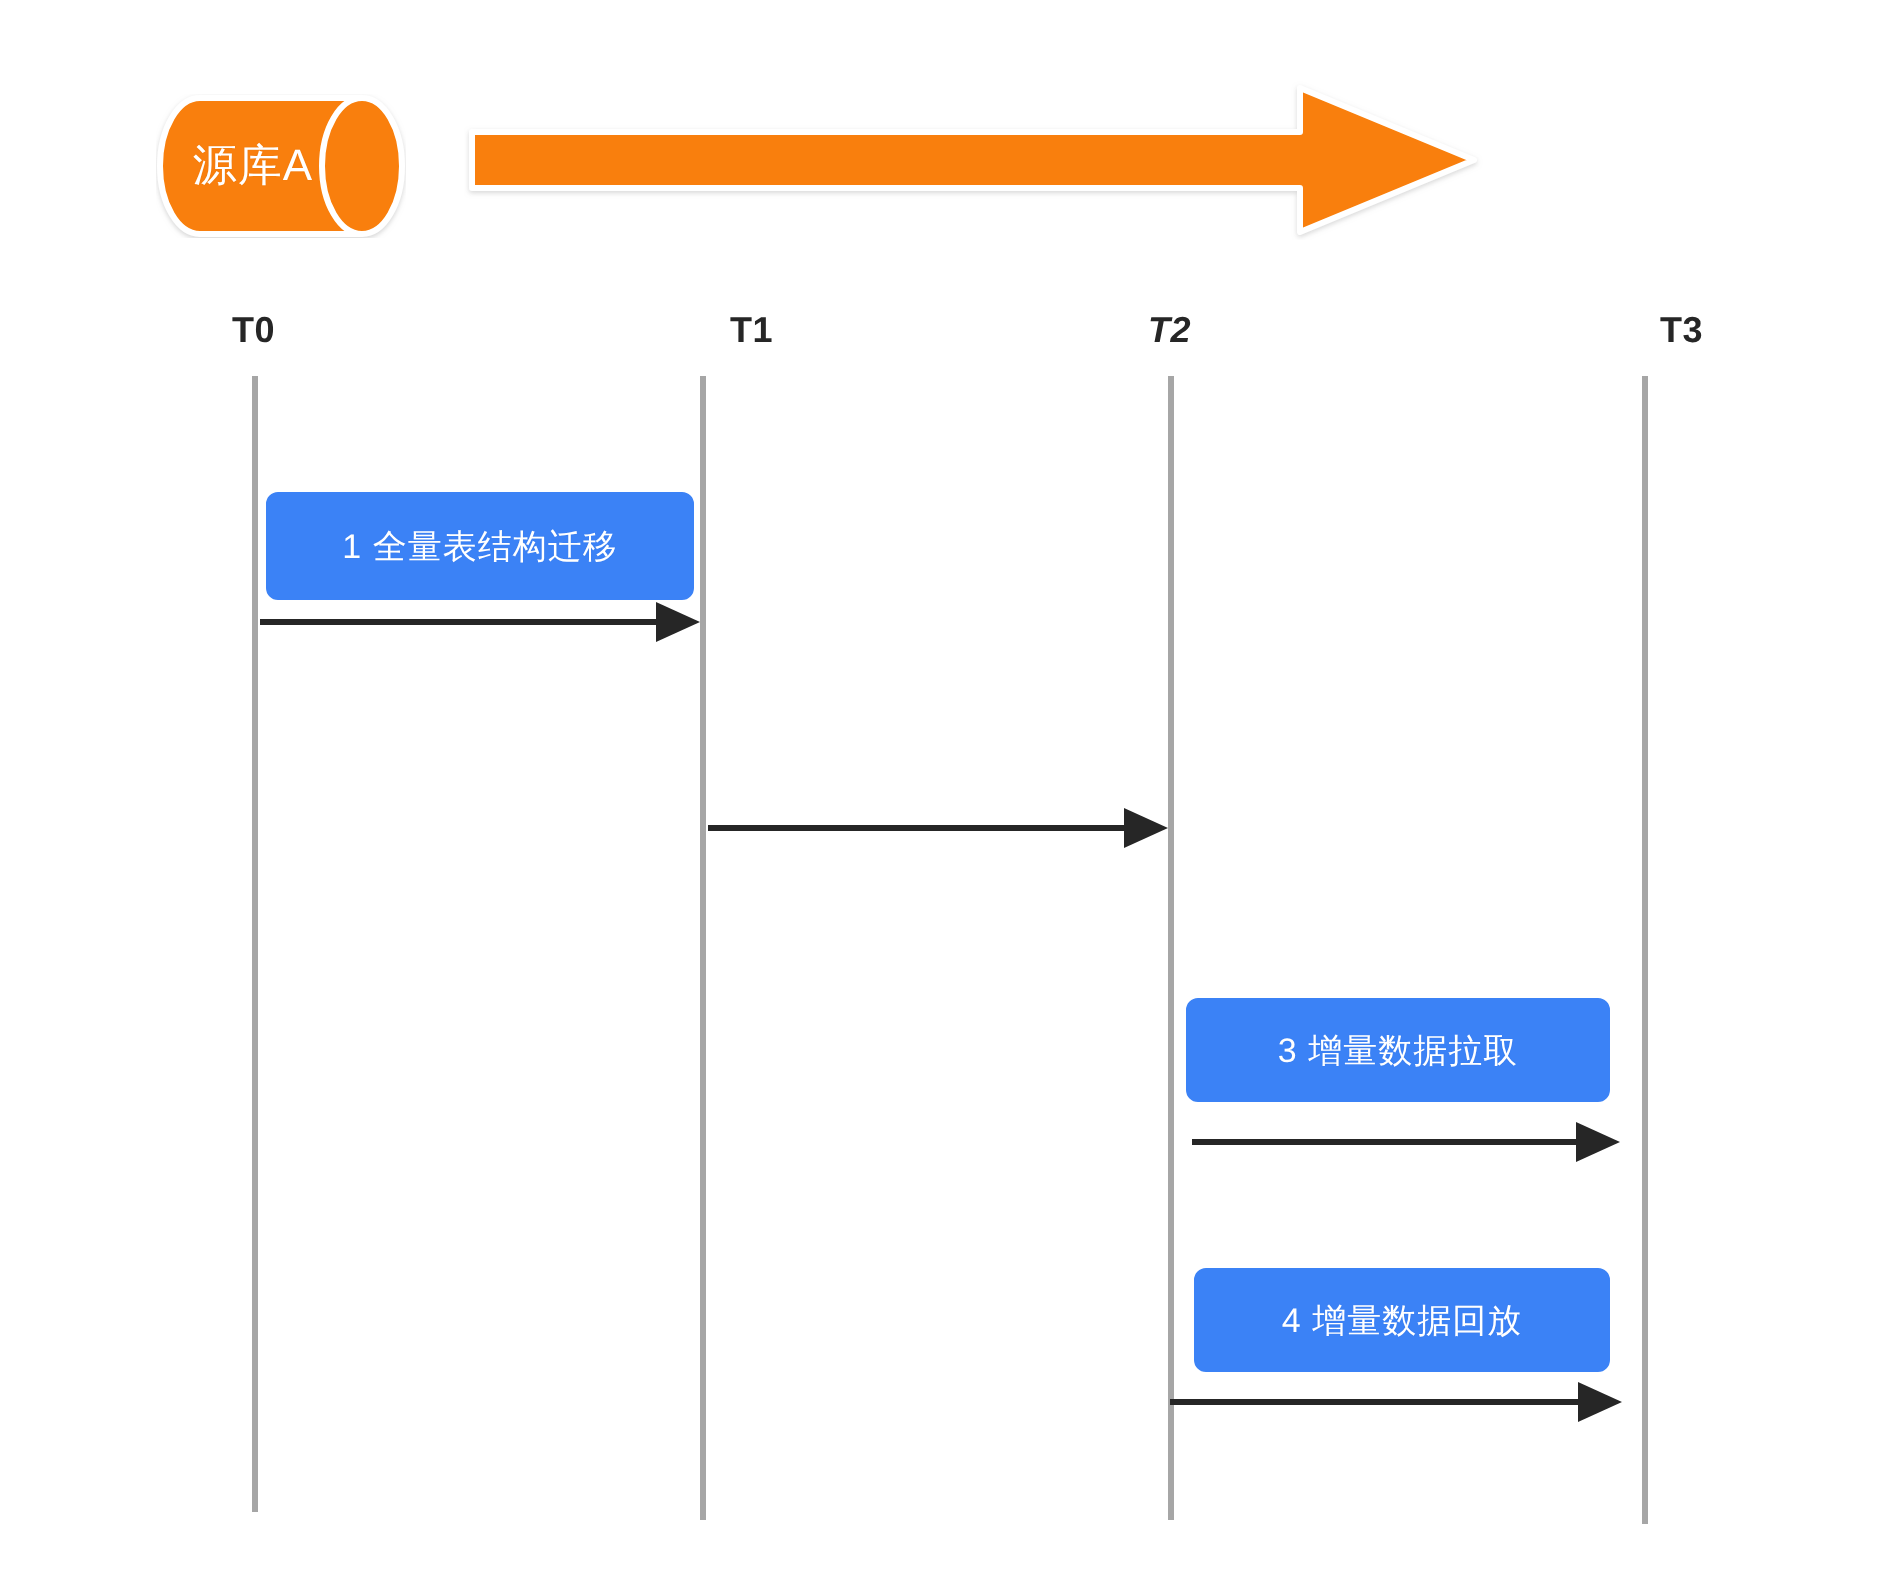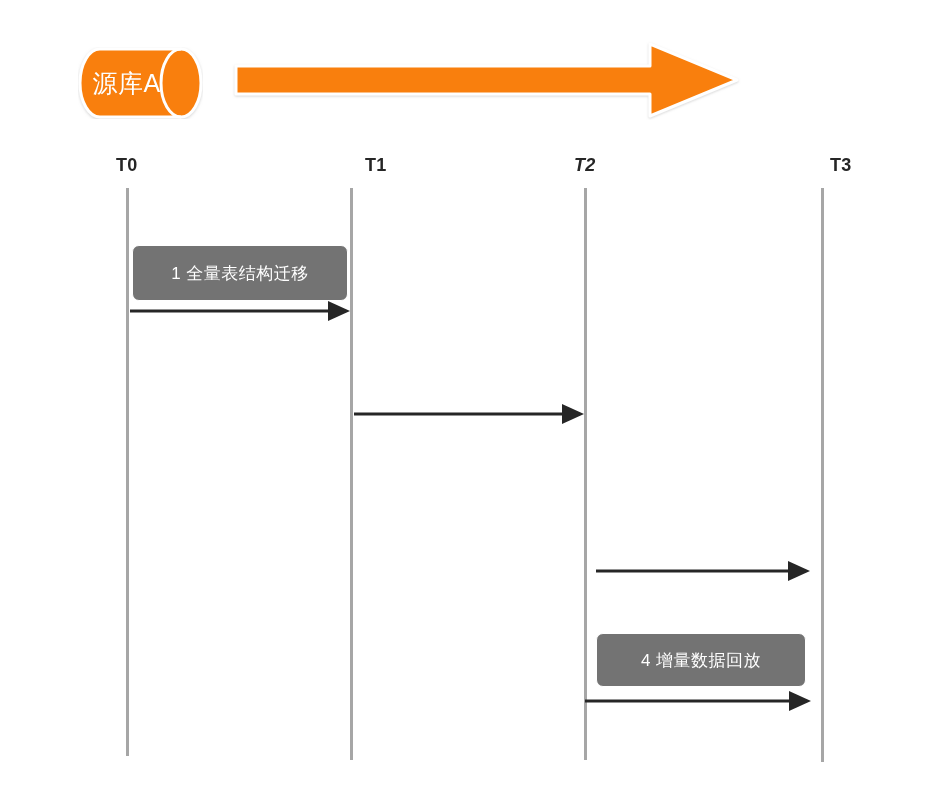--- a/index.html
+++ b/index.html
@@ -31,21 +31,21 @@
   .db .db-label {
     position: absolute;
     left: 0;
     top: 0;
     width: 100%;
     height: 100%;
     display: flex;
     align-items: center;
     justify-content: center;
     color: #ffffff;
-    font-size: 25px;
+    font-size: 22px;
     font-weight: 400;
     letter-spacing: 0.5px;
     padding-right: 28px;
     box-sizing: border-box;
     text-shadow: 0 0 1px rgba(0,0,0,0.07);
   }
 
   
   #big-arrow {
     position: absolute;
@@ -66,21 +66,21 @@
     color: #262626;
     font-size: 18px;
     font-weight: bold;
     letter-spacing: 0.3px;
     white-space: nowrap;
   }
 
   
   .step-box {
     position: absolute;
-    background: #737373;
+    background: #3b82f6;
     border: 1px solid #ffffff;
     border-radius: 7px;
     box-shadow: 0 0 0 1px rgba(255,255,255,0.9);
     display: flex;
     align-items: center;
     justify-content: center;
     color: #ffffff;
     font-size: 17px;
     font-weight: 400;
     letter-spacing: 0.5px;
@@ -143,20 +143,21 @@
   <svg class="step-arrow" style="left:130px; top:299px;" width="224" height="24" viewBox="0 0 224 24">
     <line x1="0" y1="12" x2="202" y2="12" stroke="#262626" stroke-width="3"></line>
     <path d="M 198 2 L 220 12 L 198 22 Z" fill="#262626"></path>
   </svg>
 
   <svg class="step-arrow" style="left:354px; top:402px;" width="234" height="24" viewBox="0 0 234 24">
     <line x1="0" y1="12" x2="212" y2="12" stroke="#262626" stroke-width="3"></line>
     <path d="M 208 2 L 230 12 L 208 22 Z" fill="#262626"></path>
   </svg>
 
+  <div class="step-box" style="left:592px; top:498px; width:214px; height:54px;">3 增量数据拉取</div>
   <svg class="step-arrow" style="left:596px; top:559px;" width="220" height="24" viewBox="0 0 220 24">
     <line x1="0" y1="12" x2="196" y2="12" stroke="#262626" stroke-width="3"></line>
     <path d="M 192 2 L 214 12 L 192 22 Z" fill="#262626"></path>
   </svg>
 
   <div class="step-box" style="left:596px; top:633px; width:210px; height:54px;">4 增量数据回放</div>
   <svg class="step-arrow" style="left:585px; top:689px;" width="232" height="24" viewBox="0 0 232 24">
     <line x1="0" y1="12" x2="208" y2="12" stroke="#262626" stroke-width="3"></line>
     <path d="M 204 2 L 226 12 L 204 22 Z" fill="#262626"></path>
   </svg>

